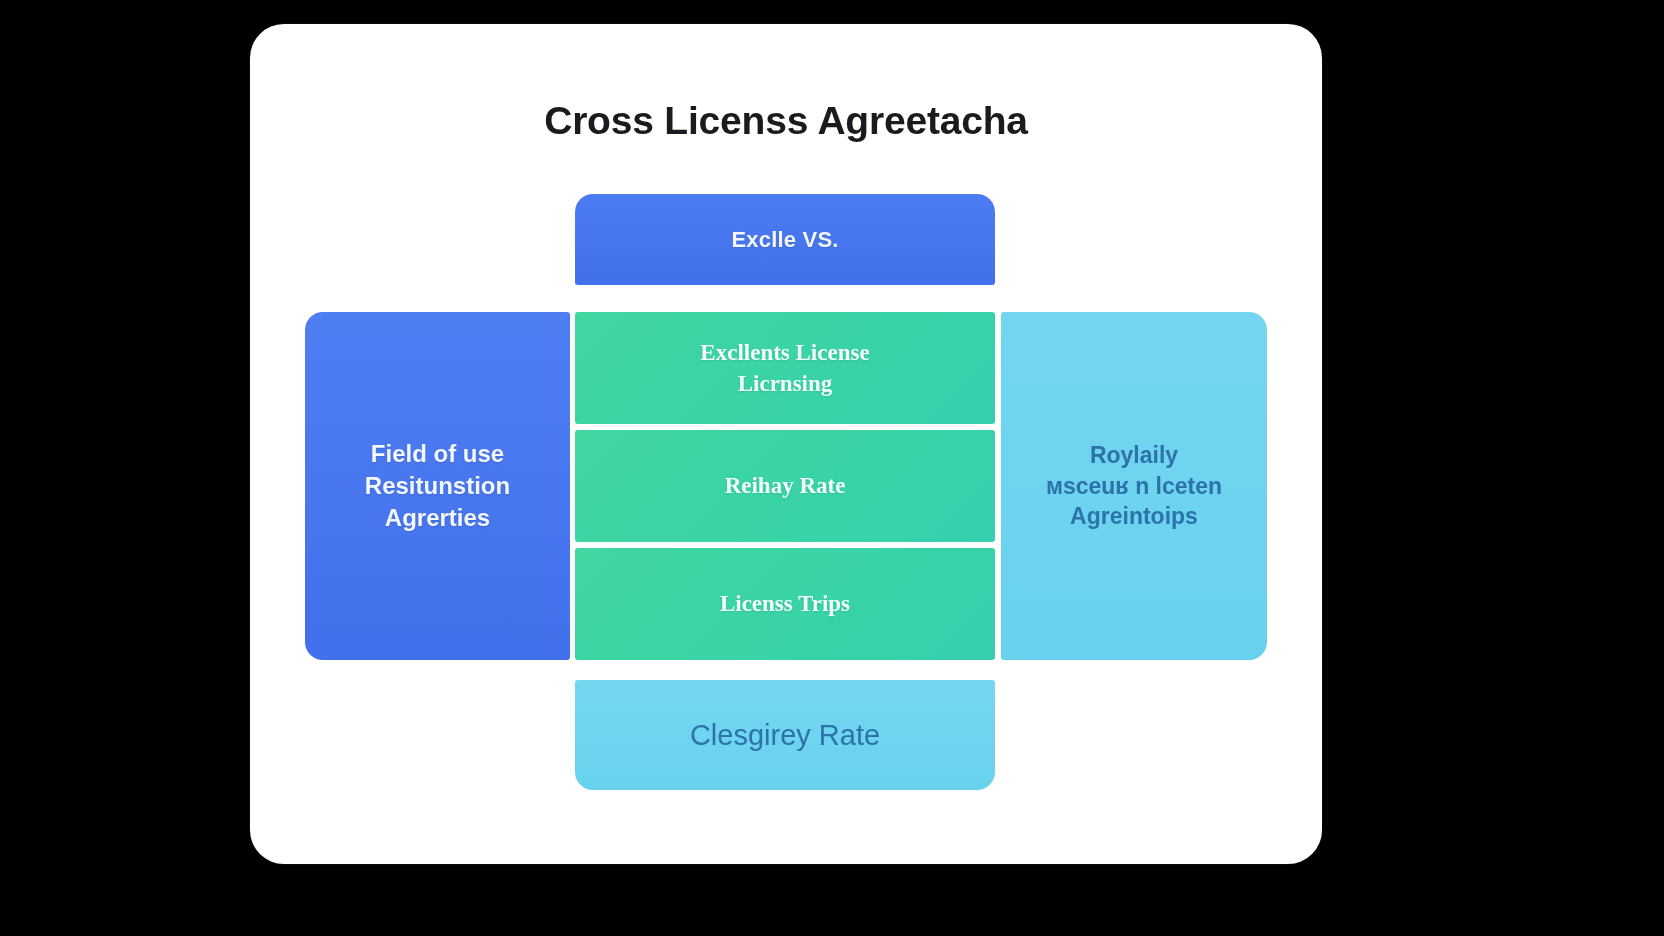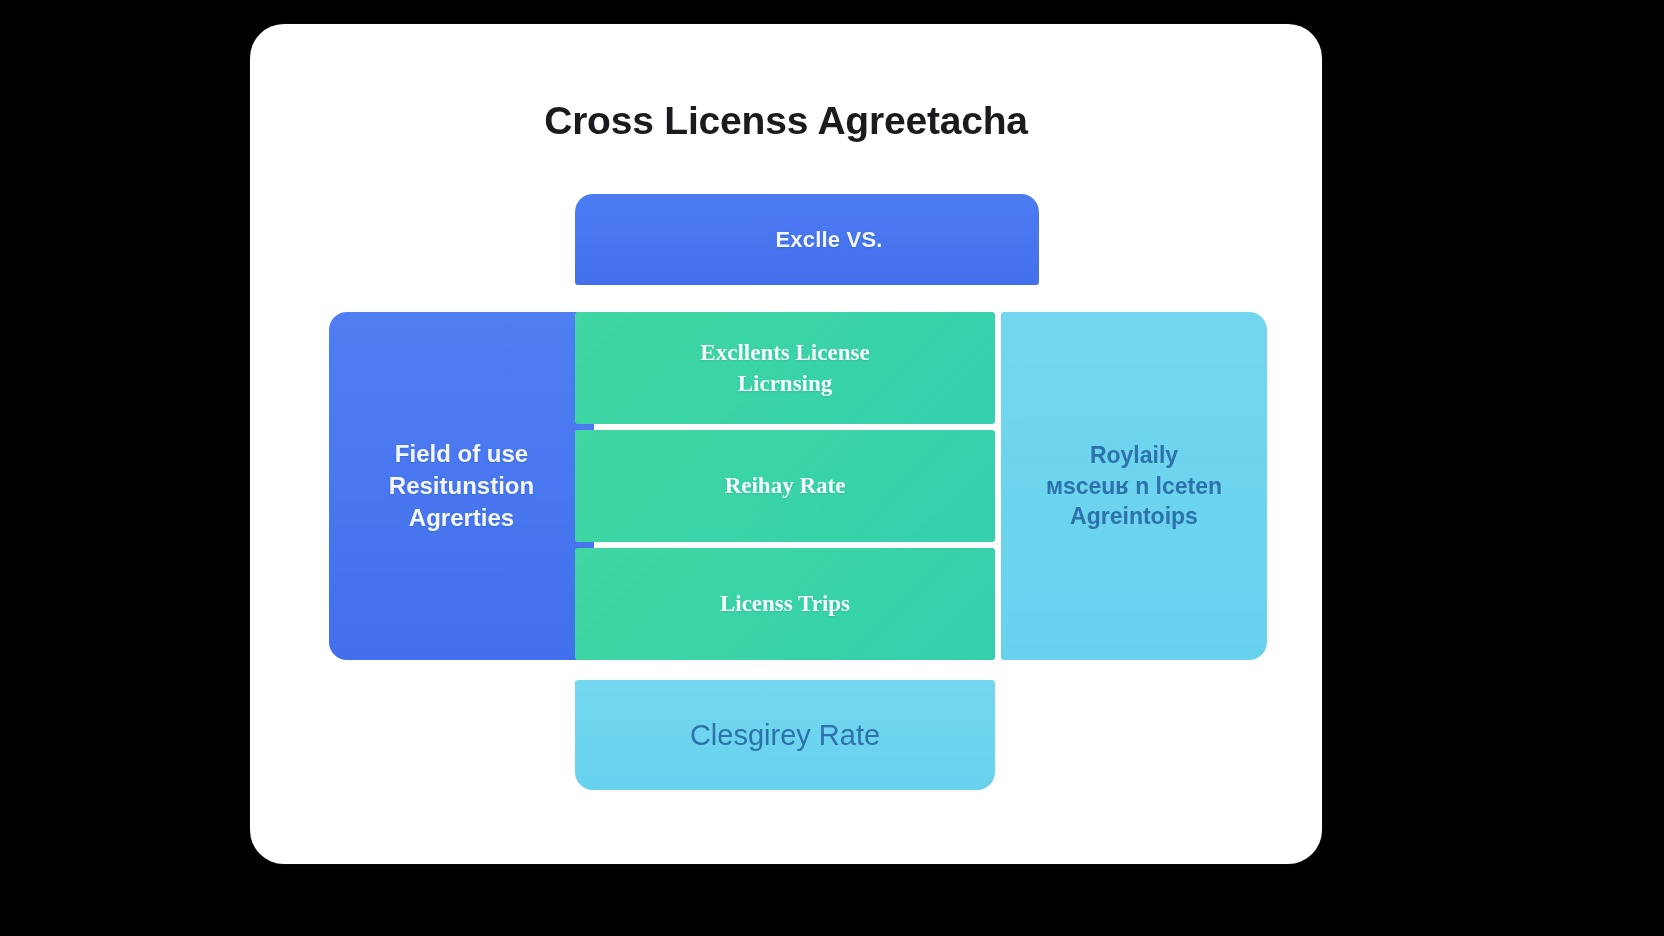--- a/index.html
+++ b/index.html
@@ -60,21 +60,20 @@
     position: absolute;
     left: 270px;
     top: 22px;
     width: 420px;
     height: 91px;
     background: linear-gradient(180deg, #4c7cf2 0%, #4270ec 100%);
     border-radius: 18px 18px 3px 3px;
     display: flex;
     align-items: center;
     justify-content: center;
-    padding-left: 44px;
   }
   .top-bar .label {
     color: #f2f6ff;
     font-size: 22px;
     font-weight: bold;
     letter-spacing: 0.2px;
     text-shadow: 0 1px 2px rgba(0,0,0,0.12);
   }
 
   
@@ -92,21 +91,20 @@
     top: 0;
     width: 265px;
     height: 348px;
     background: linear-gradient(180deg, #4f7ef3 0%, #4270ec 100%);
     border-radius: 18px 3px 3px 18px;
     display: flex;
     align-items: center;
     justify-content: center;
     padding: 0 2px;
     box-sizing: border-box;
-    margin-left: 24px;
   }
   .left-panel .label {
     color: #f3f7ff;
     font-size: 24px;
     font-weight: bold;
     line-height: 1.32;
     text-align: center;
     text-shadow: 0 1px 2px rgba(0,0,0,0.13);
   }
 

